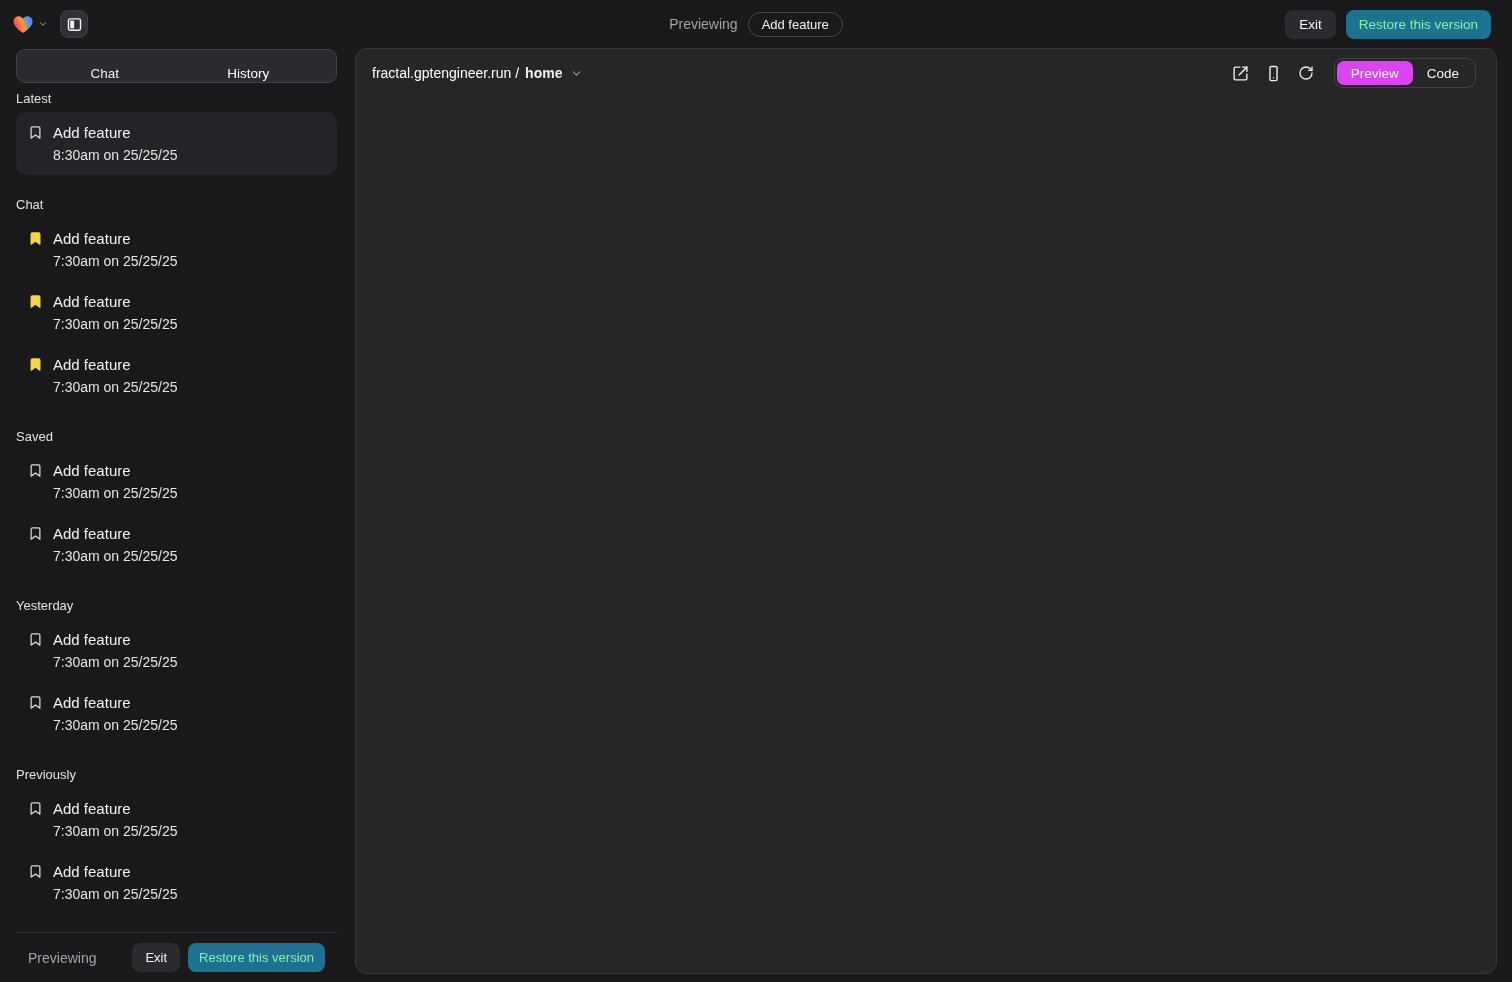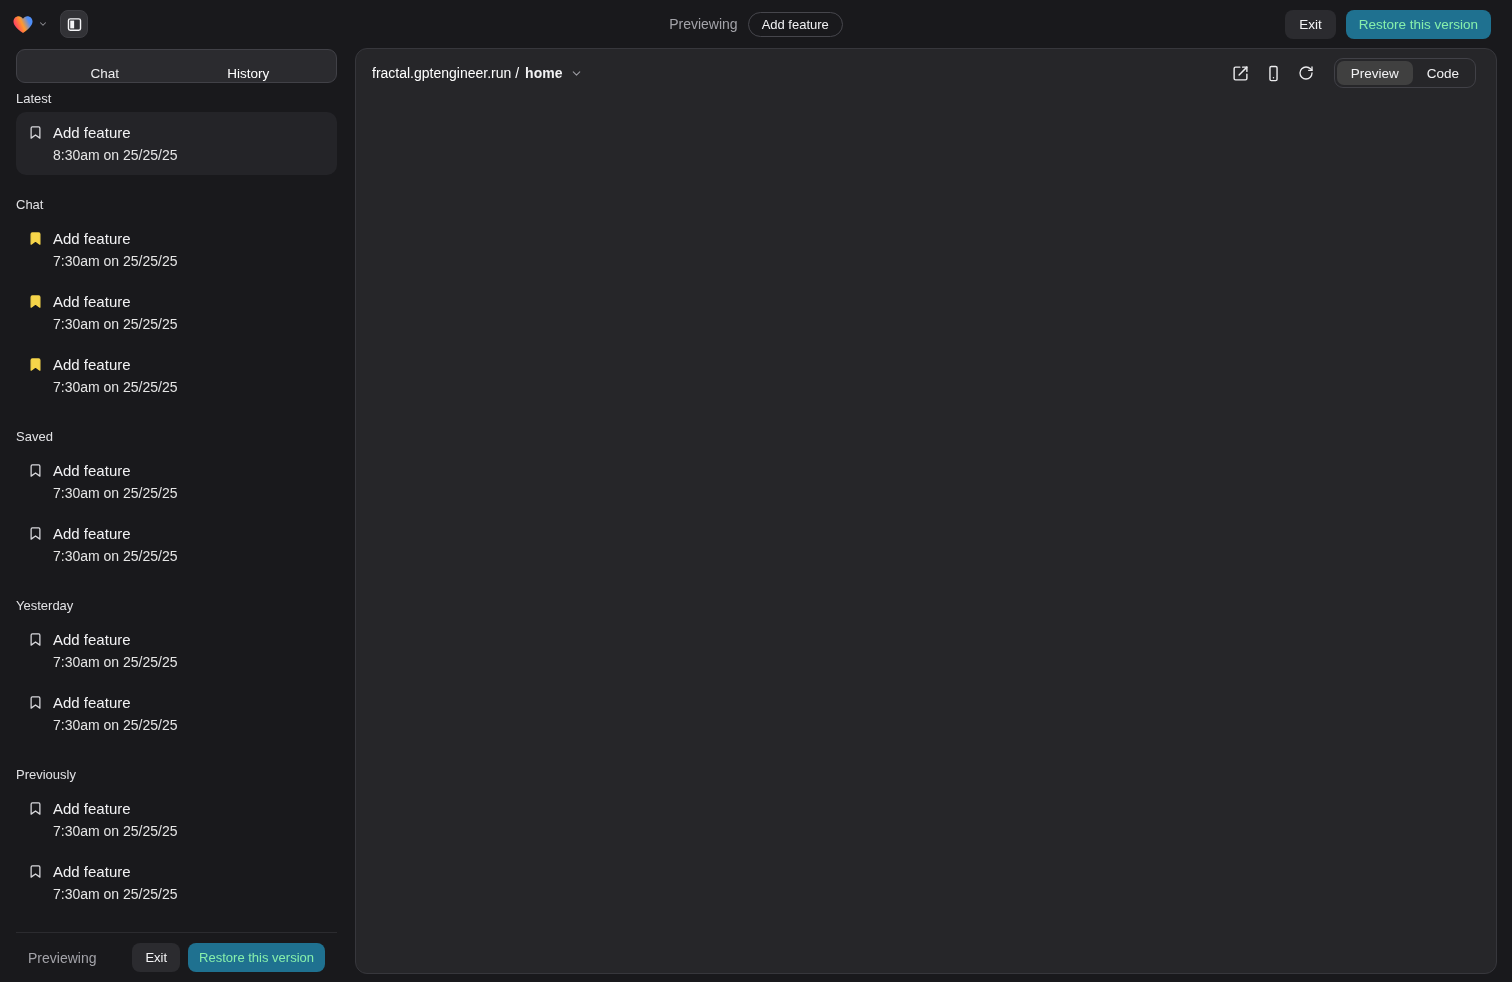--- a/index.html
+++ b/index.html
@@ -107,21 +107,21 @@
   }
   .mode-tabs {
     display:flex; border:1px solid #414147; border-radius:9px; padding:2px;
     height:30px; margin-left:4px;
   }
   .mode-tab {
     border:none; background:transparent; color:#f2f2f4; font-size:13.5px;
     border-radius:7px; padding:0 14px; cursor:pointer;
     font-family:"Liberation Sans", sans-serif;
   }
-  .mode-tab.active { background:#404040; }
+  .mode-tab.active { background:#d946ef; }
   .preview-body { flex:1; }
 </style>
 </head>
 <body>
 
 <header class="topbar">
   <div class="brand">
     <svg class="logo-heart" viewBox="0 0 24 22">
       <defs>
         <linearGradient id="heartGrad" x1="0" y1="0.6" x2="1" y2="0.2">

